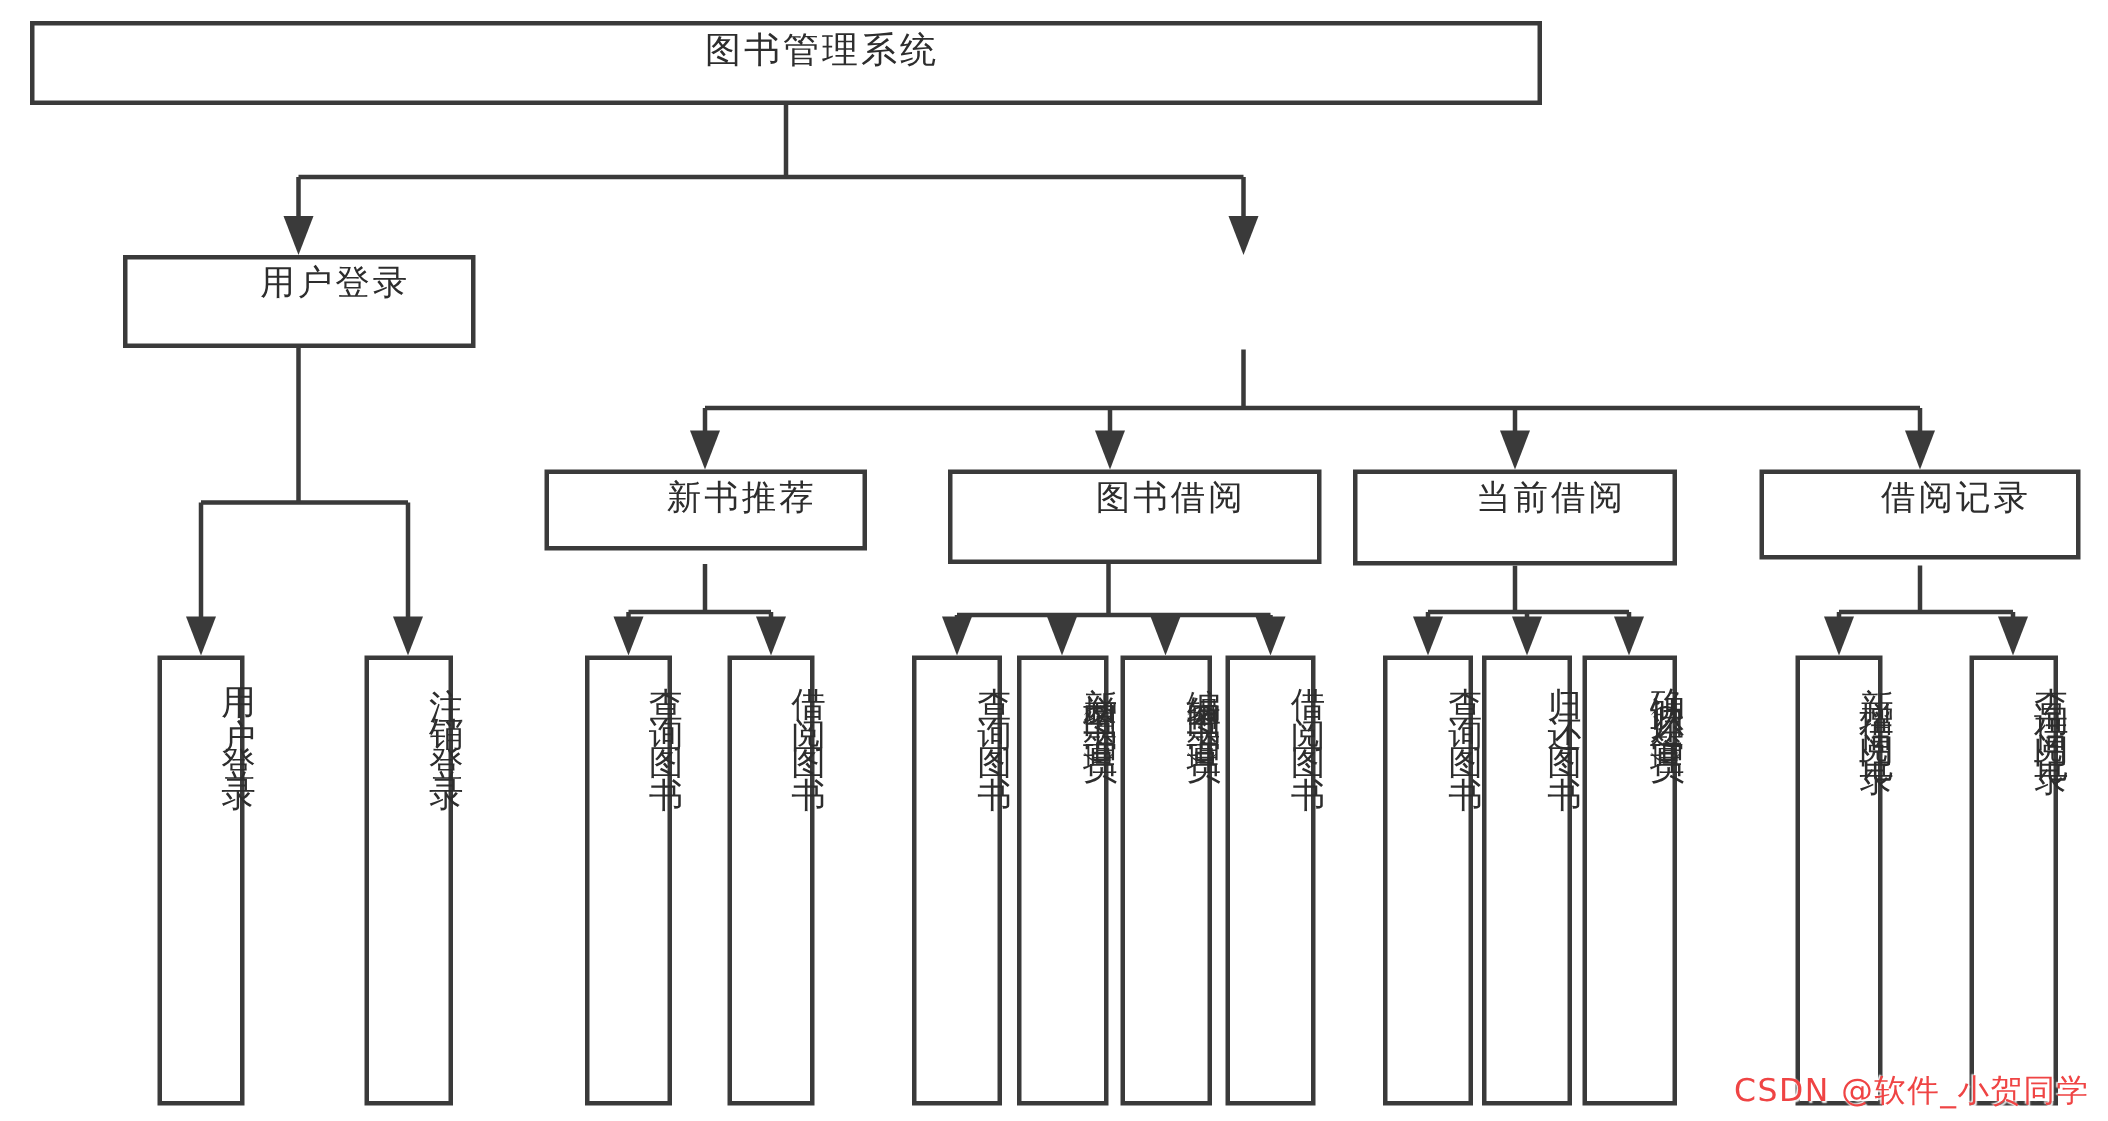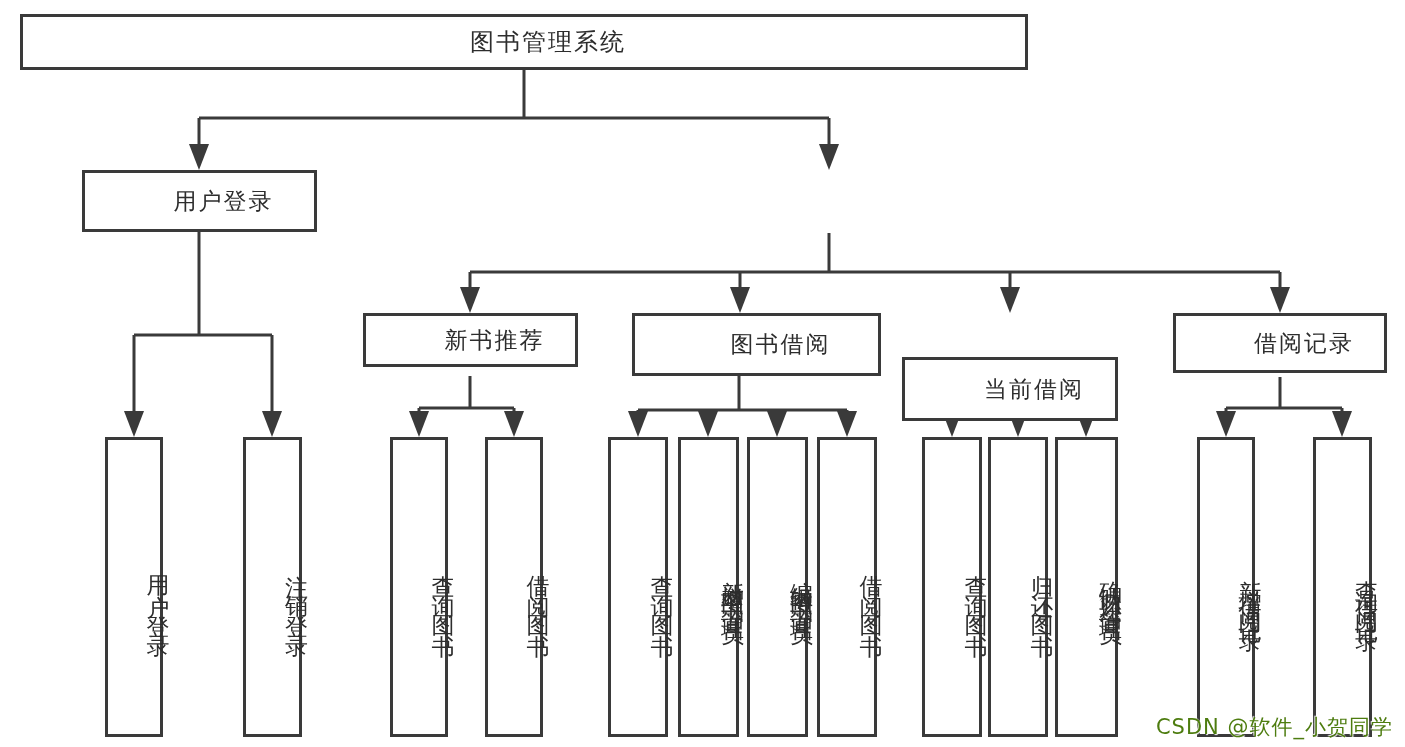--- a/index.html
+++ b/index.html
@@ -10,61 +10,61 @@
     font-family:"DejaVu Sans","Liberation Sans",sans-serif;
     overflow:hidden;
   }
   #wires{position:absolute;left:0;top:0;width:1405px;height:747px;}
   .box{
     position:absolute;
     box-sizing:border-box;
     border:3px solid #3a3a3a;
     background:#ffffff;
     color:#2d2d2d;
-    display:flex;align-items:center;justify-content:center;padding-left:48px;
+    display:flex;justify-content:center;padding-left:48px;
   }
   .hlabel{font-size:23px;letter-spacing:2px;white-space:nowrap;}
   .root-label{font-size:24px;letter-spacing:2px;white-space:nowrap;}
   .vtext{
     writing-mode:vertical-rl;
     text-orientation:mixed;
     font-size:23px;
     line-height:1;
     white-space:nowrap;
   }
   .v4{letter-spacing:20px;margin-bottom:-20px;}
   .v6{letter-spacing:10px;margin-bottom:-10px;}
   .v9{letter-spacing:6px;margin-bottom:-6px;}
   
   .n-root{left:20px;top:14px;width:1008px;height:56px;}
   .n-user-login{left:82px;top:170px;width:235px;height:62px;}
   .n-book-mgmt{left:712px;top:170px;width:235px;height:63px;}
   .n-new-rec{left:363px;top:313px;width:215px;height:54px;}
   .n-borrow{left:632px;top:313px;width:249px;height:63px;}
-  .n-current{left:902px;top:313px;width:216px;height:64px;margin-top:44px;}
+  .n-current{left:902px;top:313px;width:216px;height:64px;}
   .n-records{left:1173px;top:313px;width:214px;height:60px;}
   .leaf{top:437px;height:300px;}
   .lf1{left:105px;width:58px;}
   .lf2{left:243px;width:59px;}
   .lf3{left:390px;width:58px;}
   .lf4{left:485px;width:58px;}
   .lf5{left:608px;width:60px;}
   .lf6{left:678px;width:61px;}
   .lf7{left:747px;width:61px;}
   .lf8{left:817px;width:60px;}
   .lf9{left:922px;width:60px;}
   .lf10{left:988px;width:60px;}
   .lf11{left:1055px;width:63px;}
   .lf12{left:1197px;width:58px;}
   .lf13{left:1313px;width:59px;}
   .watermark{
     position:absolute;
     right:12px;bottom:6px;
     font-size:21px;
-    color:#4d7c0f;
+    color:#ef4444;
     letter-spacing:1px;
     text-shadow:1px 1px 1px #ffffff,-1px -1px 1px #ffffff;
     z-index:20;
     white-space:nowrap;
     text-align:right;
   }
 </style>
 </head>
 <body>
 

